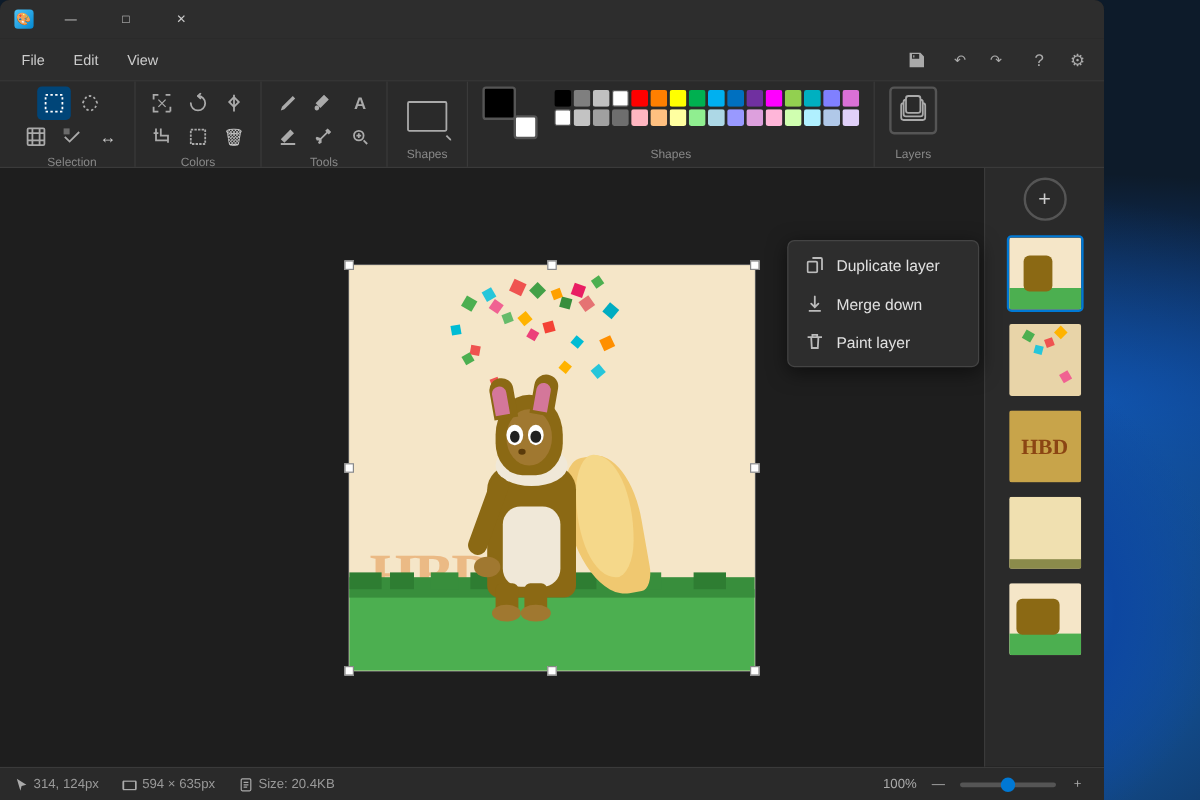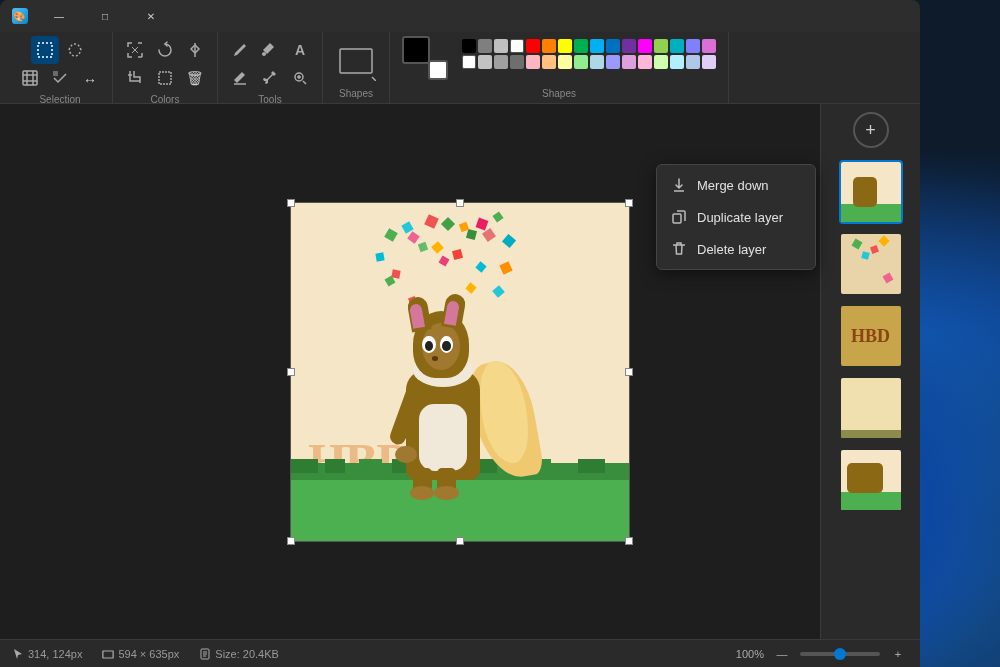--- a/index.html
+++ b/index.html
@@ -399,20 +399,40 @@
 
   <div class="title-bar">
     <div class="title-bar-icon">🎨</div>
     <div class="title-controls">
       <div class="title-btn">—</div>
       <div class="title-btn">□</div>
       <div class="title-btn close">✕</div>
     </div>
   </div>
 
+  <div class="menu-bar">
+    <div class="menu-item">File</div>
+    <div class="menu-item">Edit</div>
+    <div class="menu-item">View</div>
+    <div class="menu-actions">
+      <div class="save-icon-btn">
+        <svg width="16" height="16" viewBox="0 0 16 16" fill="currentColor">
+          <path d="M2 2h9l3 3v9H2V2zm2 1v4h6V3H4zm1 1h1v2H5V4zm-1 7h8v3H4v-3z"></path>
+        </svg>
+      </div>
+      <div class="undo-redo">
+        <div class="save-icon-btn">↶</div>
+        <div class="save-icon-btn">↷</div>
+      </div>
+      <div class="top-right-icons">
+        <div class="tr-icon-btn">?</div>
+        <div class="tr-icon-btn">⚙</div>
+      </div>
+    </div>
+  </div>
 
   <div class="toolbar">
 
     <div class="toolbar-group">
       <div class="toolbar-tools-row">
         <div class="tool-btn active">
           <svg width="18" height="18" viewBox="0 0 18 18" fill="none" stroke="#fff" stroke-width="1.5">
             <rect x="2" y="2" width="14" height="14" stroke-dasharray="2 2"></rect>
           </svg>
         </div>
@@ -573,20 +593,30 @@
             <div class="color-swatch" style="background:#d0ffb0"></div>
             <div class="color-swatch" style="background:#b0f0ff"></div>
             <div class="color-swatch" style="background:#b0c8e8"></div>
             <div class="color-swatch" style="background:#e0d0f8"></div>
           </div>
         </div>
       </div>
       <span class="toolbar-group-label">Shapes</span>
     </div>
 
+    <div class="layers-group">
+      <div class="layer-icon-btn">
+        <svg width="28" height="28" viewBox="0 0 28 28" fill="none">
+          <rect x="4" y="8" width="20" height="14" rx="2" stroke="#aaa" stroke-width="1.5"></rect>
+          <rect x="6" y="5" width="16" height="14" rx="2" stroke="#aaa" stroke-width="1.5" fill="#2a2a2a"></rect>
+          <rect x="8" y="2" width="12" height="14" rx="2" stroke="#aaa" stroke-width="1.5" fill="#2a2a2a"></rect>
+        </svg>
+      </div>
+      <span class="toolbar-group-label">Layers</span>
+    </div>
   </div>
 
   <div style="flex:1;display:flex;position:relative;overflow:hidden;">
 
     <div class="canvas-area">
 
       <div class="drawing-canvas">
 
         <div class="pixel-art-img">
 
@@ -723,42 +753,42 @@
           <div style="position:absolute;bottom:0;left:0;right:0;height:30%;background:#4CAF50;"></div>
           <div style="position:absolute;bottom:28%;left:10%;width:60%;height:50%;background:#8B6914;border-radius:5px;"></div>
         </div>
       </div>
     </div>
 
     <div class="context-menu">
       <div class="context-menu-item">
         <span class="ctx-icon">
           <svg width="14" height="14" viewBox="0 0 14 14" fill="none" stroke="#bbb" stroke-width="1.5">
-            <path d="M7 1v9M4 7l3 3 3-3" stroke-linecap="round"></path>
-            <line x1="2" y1="13" x2="12" y2="13"></line>
+            <rect x="1" y="4" width="8" height="9" rx="1"></rect>
+            <path d="M5 1h7a1 1 0 011 1v9" stroke-dasharray="none"></path>
           </svg>
         </span>
-        <span>Merge down</span>
+        <span>Duplicate layer</span>
       </div>
       <div class="context-menu-item">
         <span class="ctx-icon">
           <svg width="14" height="14" viewBox="0 0 14 14" fill="none" stroke="#bbb" stroke-width="1.5">
-            <rect x="1" y="4" width="8" height="9" rx="1"></rect>
-            <path d="M5 1h7a1 1 0 011 1v9" stroke-dasharray="none"></path>
+            <path d="M7 1v9M4 7l3 3 3-3" stroke-linecap="round"></path>
+            <line x1="2" y1="13" x2="12" y2="13"></line>
           </svg>
         </span>
-        <span>Duplicate layer</span>
+        <span>Merge down</span>
       </div>
       <div class="context-menu-item">
         <span class="ctx-icon">
           <svg width="14" height="14" viewBox="0 0 14 14" fill="none" stroke="#bbb" stroke-width="1.5">
             <path d="M1 3h12M5 3V1h4v2M4 3l.5 9h5l.5-9"></path>
           </svg>
         </span>
-        <span>Delete layer</span>
+        <span>Paint layer</span>
       </div>
     </div>
   </div>
 
   <div class="status-bar">
     <div class="status-item">
       <svg width="12" height="12" viewBox="0 0 12 12" fill="#aaa">
         <path d="M2 1l8 5-4 1-1 4z"></path>
       </svg>
       <span>314, 124px</span>

